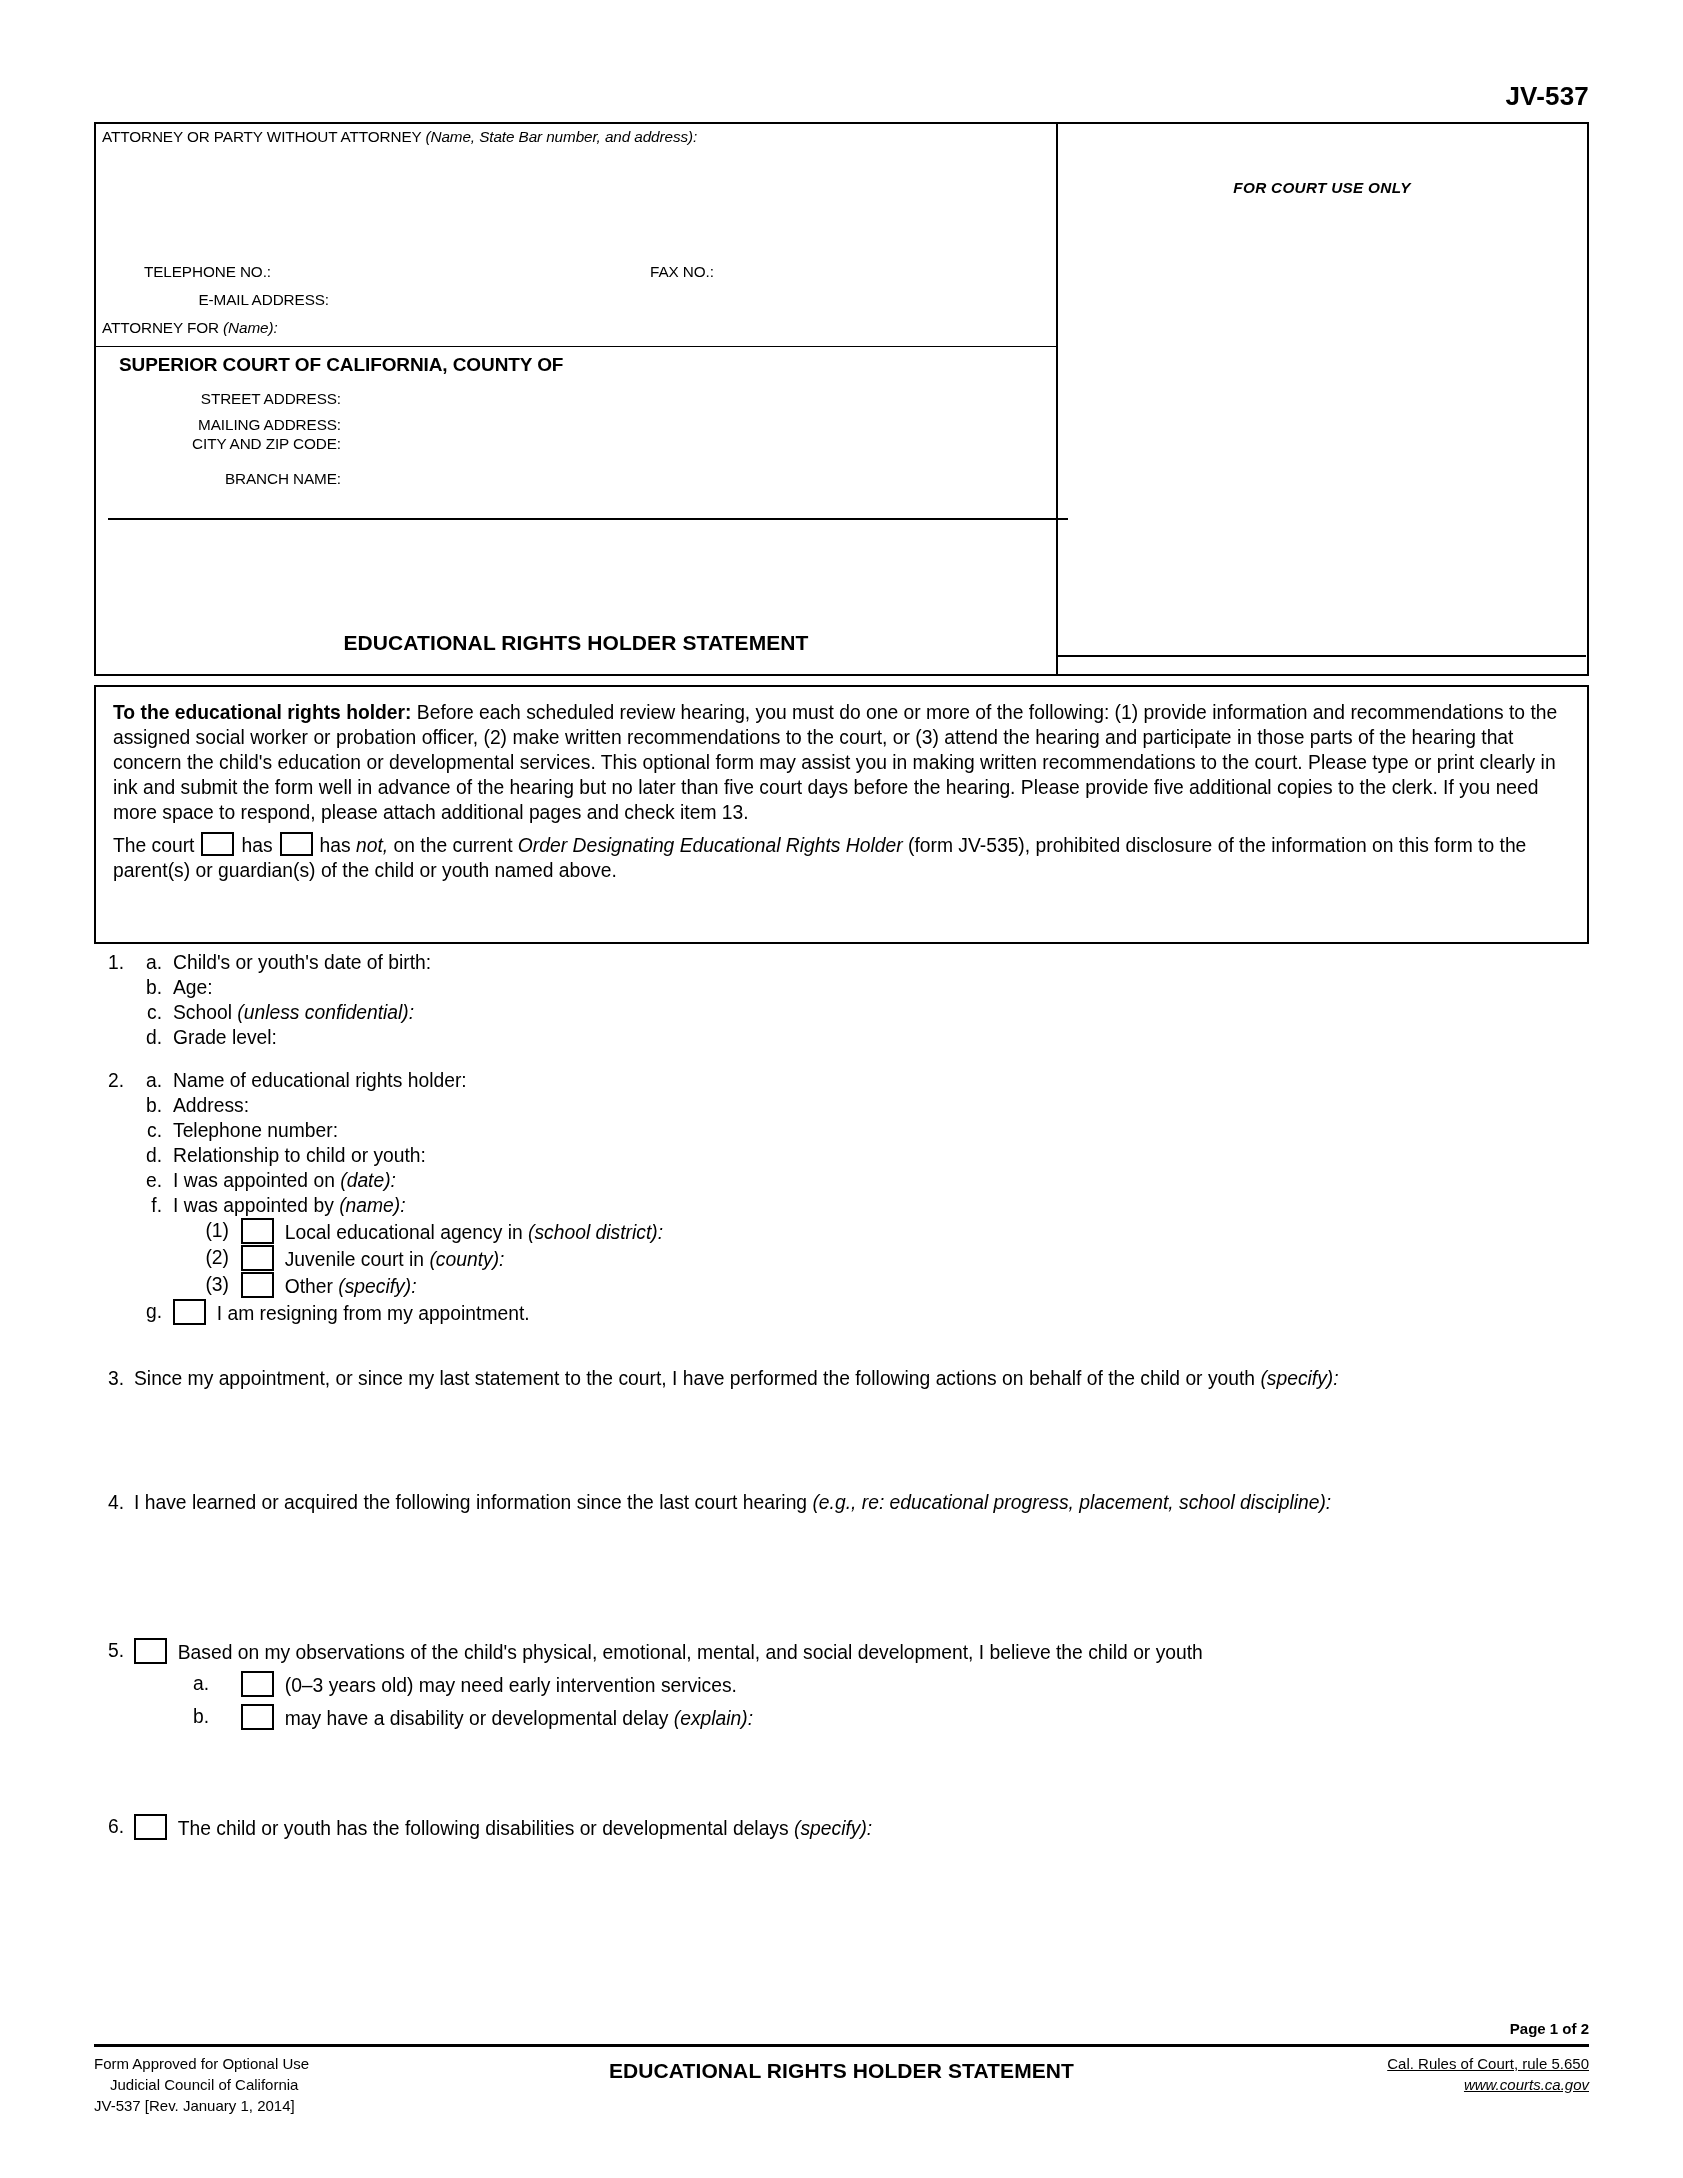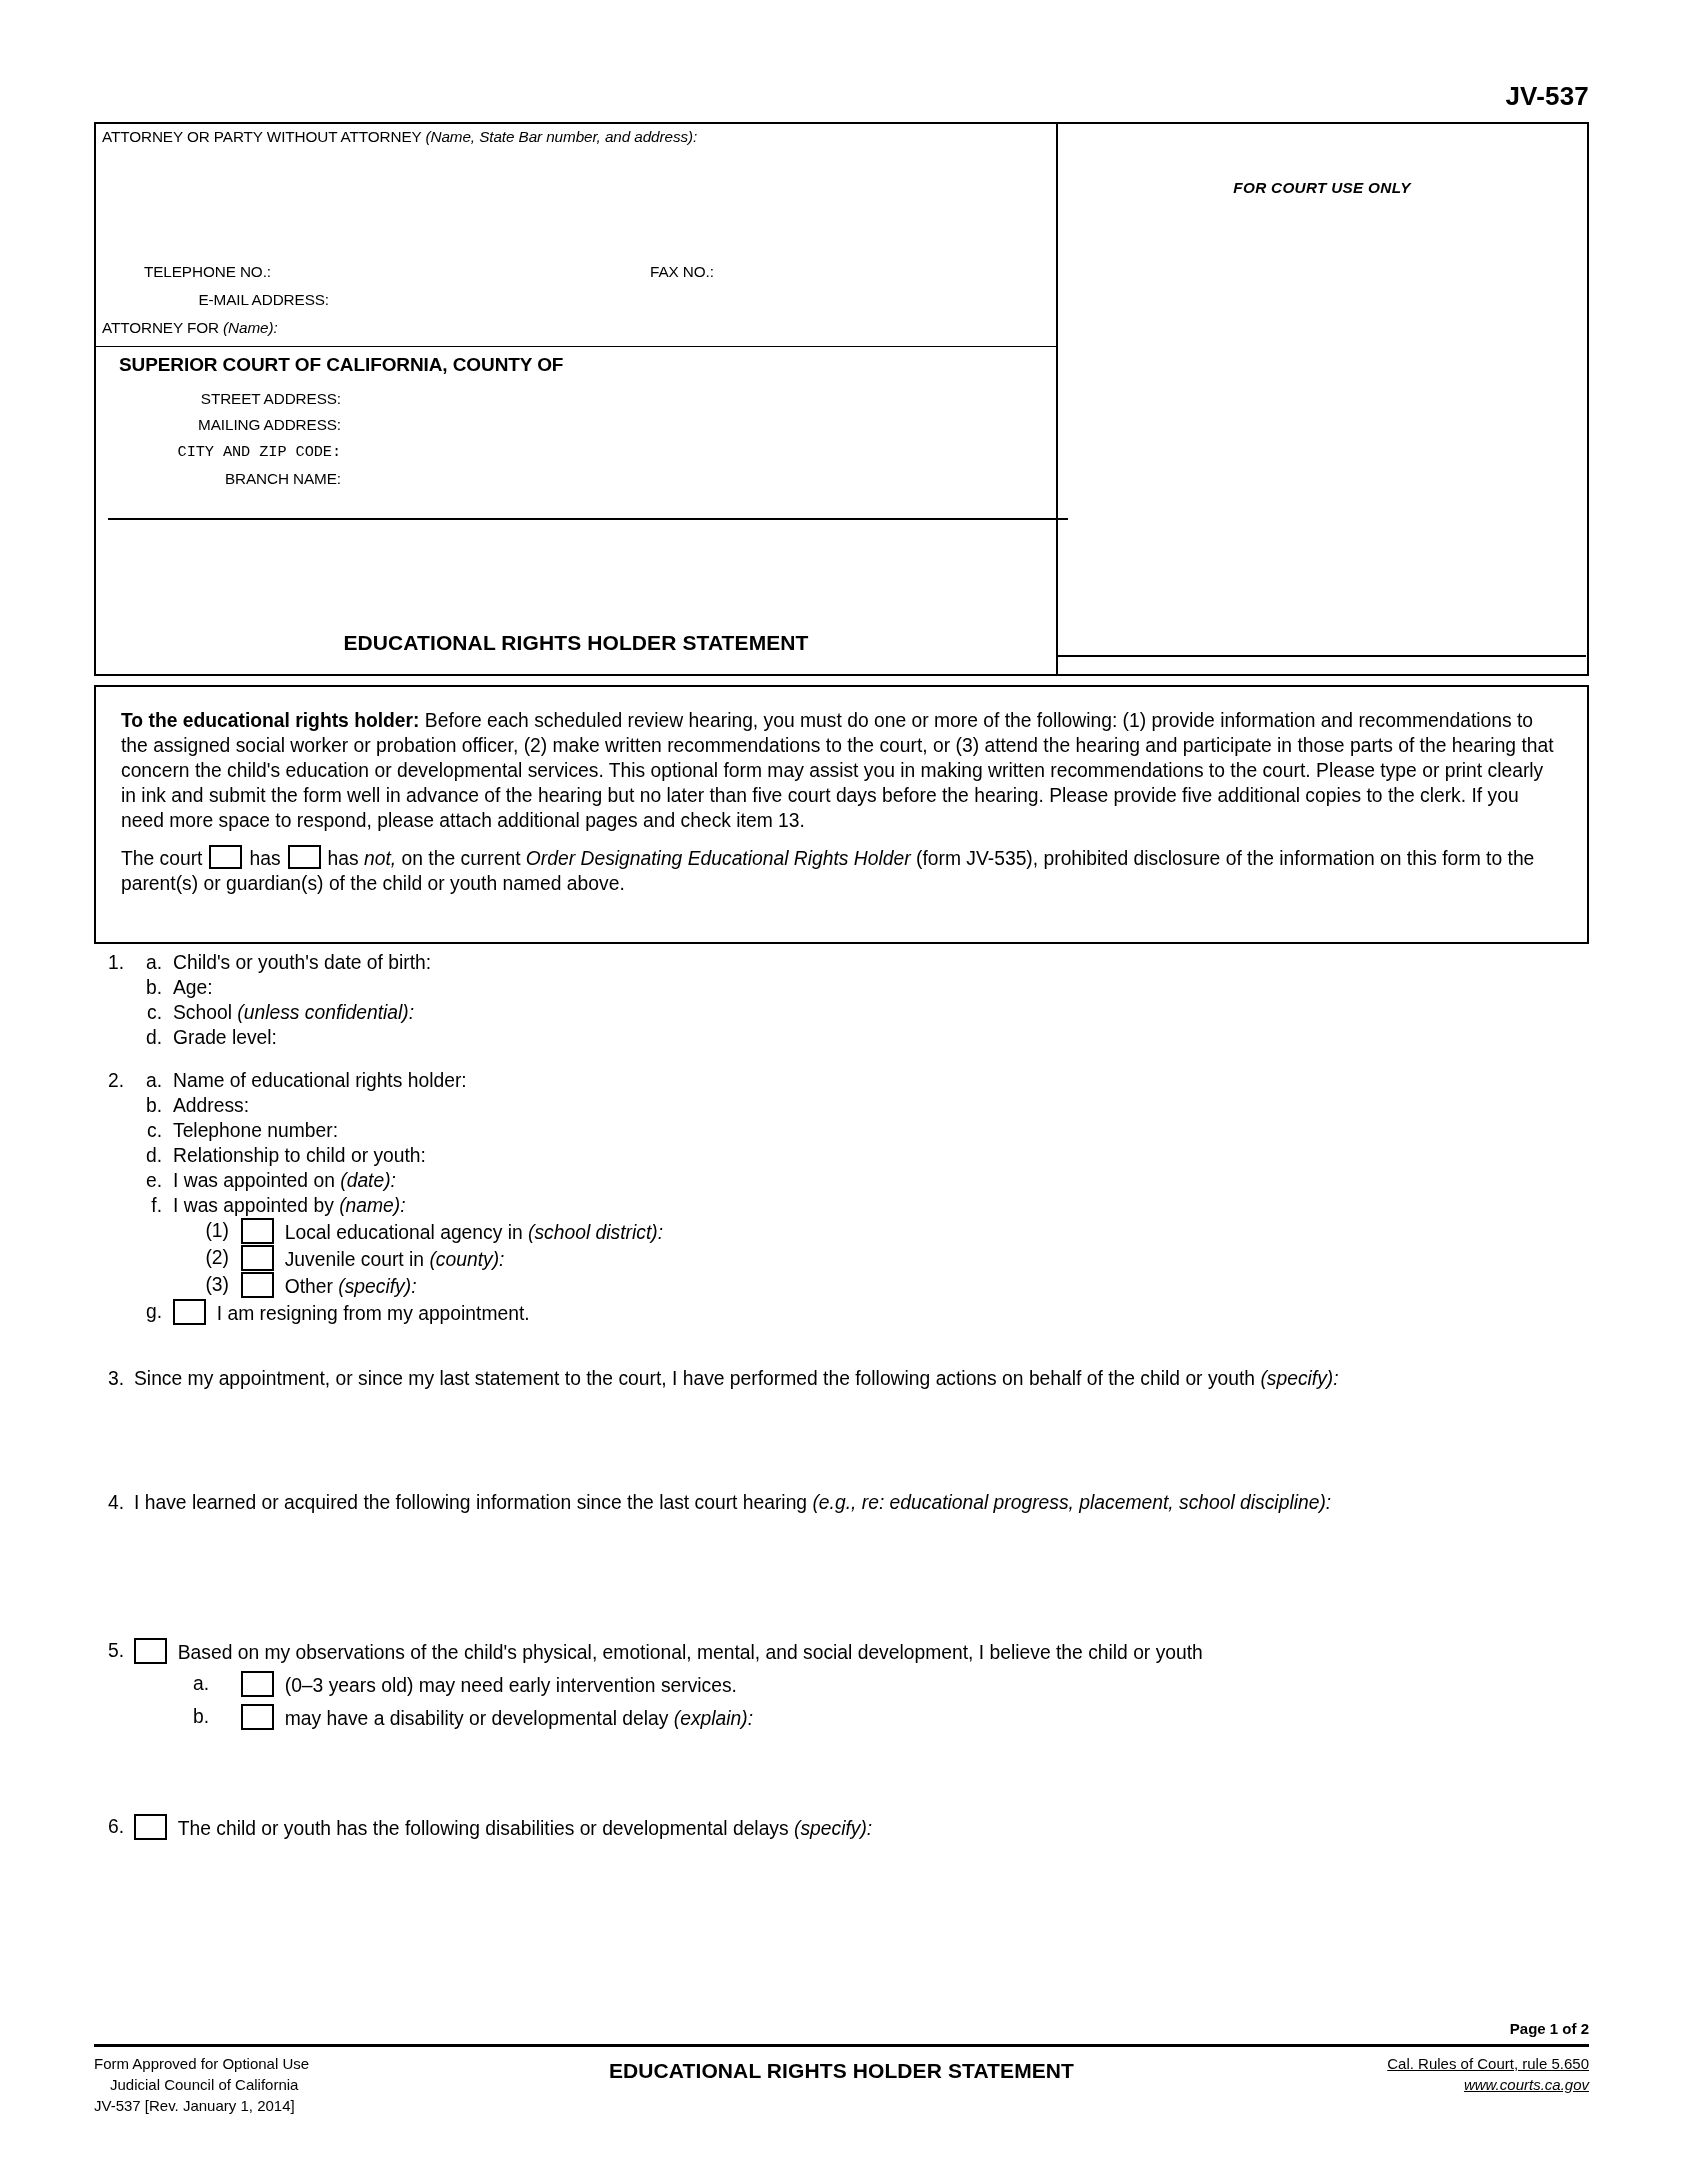--- a/index.html
+++ b/index.html
@@ -133,21 +133,21 @@
 
   
   .instr {
     position: absolute;
     left: 94px; top: 685px;
     width: 1495px; height: 259px;
     border: 2.5px solid #000;
     padding: 9px 13px 0 13px;
   }
   .instr p {
-    margin: 12px;
+    margin: 4px;
     font-size: 19.3px;
     line-height: 25px;
     text-align: left;
   }
   .instr p.second { margin-top: 7px; }
   .b { font-weight: bold; }
   .i { font-style: italic; }
 
   .cbx {
     display: inline-block;
@@ -241,21 +241,21 @@
         <div class="attyfor-label lbl-caps">
           <span>ATTORNEY FOR</span>
           <span class="lbl-ital">(Name):</span>
         </div>
       </div>
 
       <div class="cap-court">
         <div class="court-title">SUPERIOR COURT OF CALIFORNIA, COUNTY OF</div>
         <div class="addr-line lbl-caps" style="left:0px; top:43px;">STREET ADDRESS:</div>
         <div class="addr-line lbl-caps" style="left:0px; top:69px;">MAILING ADDRESS:</div>
-        <div class="addr-line lbl-caps" style="left:0px; top:96px;font-family:Liberation Mono, monospace;">CITY AND ZIP CODE:</div>
+        <div class="addr-line lbl-caps" style="left:0px; top:88px;">CITY AND ZIP CODE:</div>
         <div class="addr-line lbl-caps" style="left:0px; top:123px;">BRANCH NAME:</div>
       </div>
 
 
       <div class="cap-title">
         <span class="doc-title">EDUCATIONAL RIGHTS HOLDER STATEMENT</span>
       </div>
     </div>
 
     <div class="cap-right">

